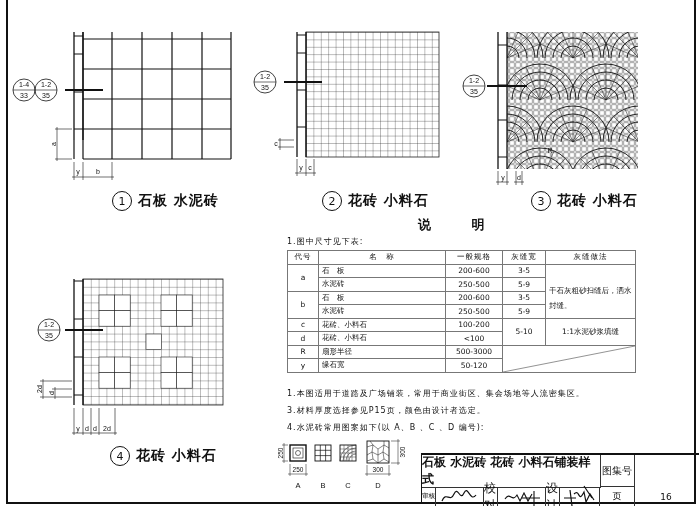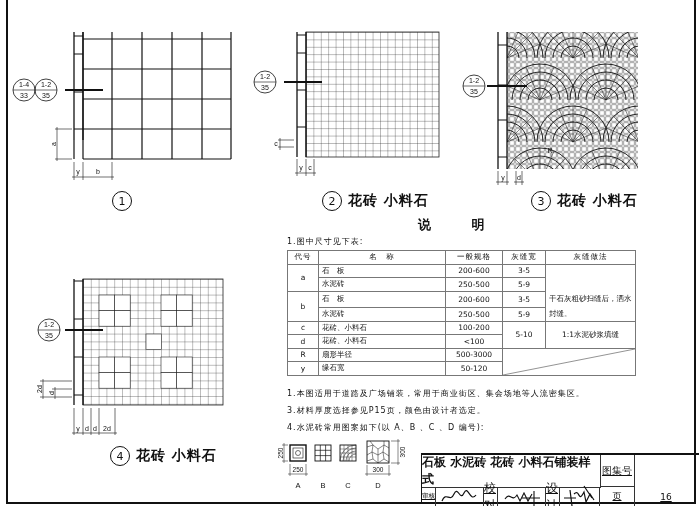--- a/index.html
+++ b/index.html
@@ -9,21 +9,21 @@
   .caption { position:absolute; display:flex; align-items:center; gap:6px; font-size:14px; font-weight:bold; letter-spacing:1px; }
   .caption .num { width:18px; height:18px; border:1.3px solid #111; border-radius:50%; display:flex; align-items:center; justify-content:center; font-size:11px; font-weight:normal; letter-spacing:0; }
   .notes-title { position:absolute; left:418px; top:216px; font-size:13px; font-weight:bold; letter-spacing:18px; }
   .note { position:absolute; left:287px; font-size:8px; letter-spacing:1px; white-space:nowrap; }
   table.spec { position:absolute; left:287px; top:250px; width:349px; border-collapse:collapse; font-size:7.5px; border:1.5px solid #333; }
   table.spec td, table.spec th { border:1px solid #777; height:12.5px; padding:0 3px; font-weight:normal; }
   table.spec th { text-align:center; letter-spacing:1px; }
   .c { text-align:center; }
   .tb { position:absolute; left:421px; top:453px; width:296px; height:51px; border-top:2px solid #111; border-left:1.5px solid #111; box-sizing:border-box; }
   .tb .title { position:absolute; left:0; top:0; width:178px; height:32px; display:flex; align-items:center; justify-content:center; font-size:12px; font-weight:bold; border-right:1px solid #333; border-bottom:1px solid #333; }
-  .tb .cell { position:absolute; display:flex; align-items:center; justify-content:center; border-right:1px solid #333; border-bottom:1px solid #333; box-sizing:border-box; font-size:9px;text-decoration:underline; }
+  .tb .cell { position:absolute; display:flex; align-items:center; justify-content:center; border-right:1px solid #333; border-bottom:1px solid #333; box-sizing:border-box; font-size:9px; }
 </style>
 </head>
 <body>
 
 <div class="frame"></div>
 
 <svg width="240" height="200" style="left:0;top:20px">
   <g stroke="#111" fill="none">
     <line x1="74" y1="12" x2="74" y2="120" stroke-width="1.3"></line>
     <line x1="83" y1="12" x2="83" y2="120" stroke-width="1.3"></line>
@@ -63,20 +63,21 @@
       <text x="24" y="78">33</text>
     <text x="46" y="67">1-2</text>
       <text x="46" y="78">35</text>
     <text x="53" y="127" transform="rotate(-90 53 124)">a</text>
     <text x="78" y="154">y</text>
     <text x="98" y="154">b</text>
   </g>
 </svg>
 <div class="caption" style="left:112px;top:191px">
   <span class="num">1</span>
+  <span>石板 水泥砖</span>
 </div>
 
 <svg width="220" height="200" style="left:240px;top:20px">
   <defs>
     <pattern id="g2" width="7.4" height="7.4" patternUnits="userSpaceOnUse" x="66" y="12">
       <path d="M0 0 H7.4 M0 0 V7.4" stroke="#222" stroke-width="0.6" fill="none"></path>
     </pattern>
   </defs>
   <rect x="66" y="12" width="133" height="125" fill="url(#g2)" stroke="#222" stroke-width="0.8"></rect>
   <g stroke="#111" fill="none">
@@ -246,21 +247,21 @@
     <th style="width:120px">名　称</th>
     <th style="width:50px">一般规格</th>
     <th style="width:36px">灰缝宽</th>
     <th>灰缝做法</th>
   </tr>
   <tr>
     <td class="c" rowspan="2">a</td>
     <td>石　板</td>
     <td class="c">200-600</td>
     <td class="c">3-5</td>
-    <td rowspan="4" style="vertical-align:top;padding-top:26px;line-height:15px">干石灰粗砂扫缝后，洒水封缝。</td>
+    <td rowspan="4" style="vertical-align:top;padding-top:18px;line-height:15px">干石灰粗砂扫缝后，洒水封缝。</td>
   </tr>
   <tr>
     <td>水泥砖</td>
     <td class="c">250-500</td>
     <td class="c">5-9</td>
   </tr>
   <tr>
     <td class="c" rowspan="2">b</td>
     <td>石　板</td>
     <td class="c">200-600</td>

